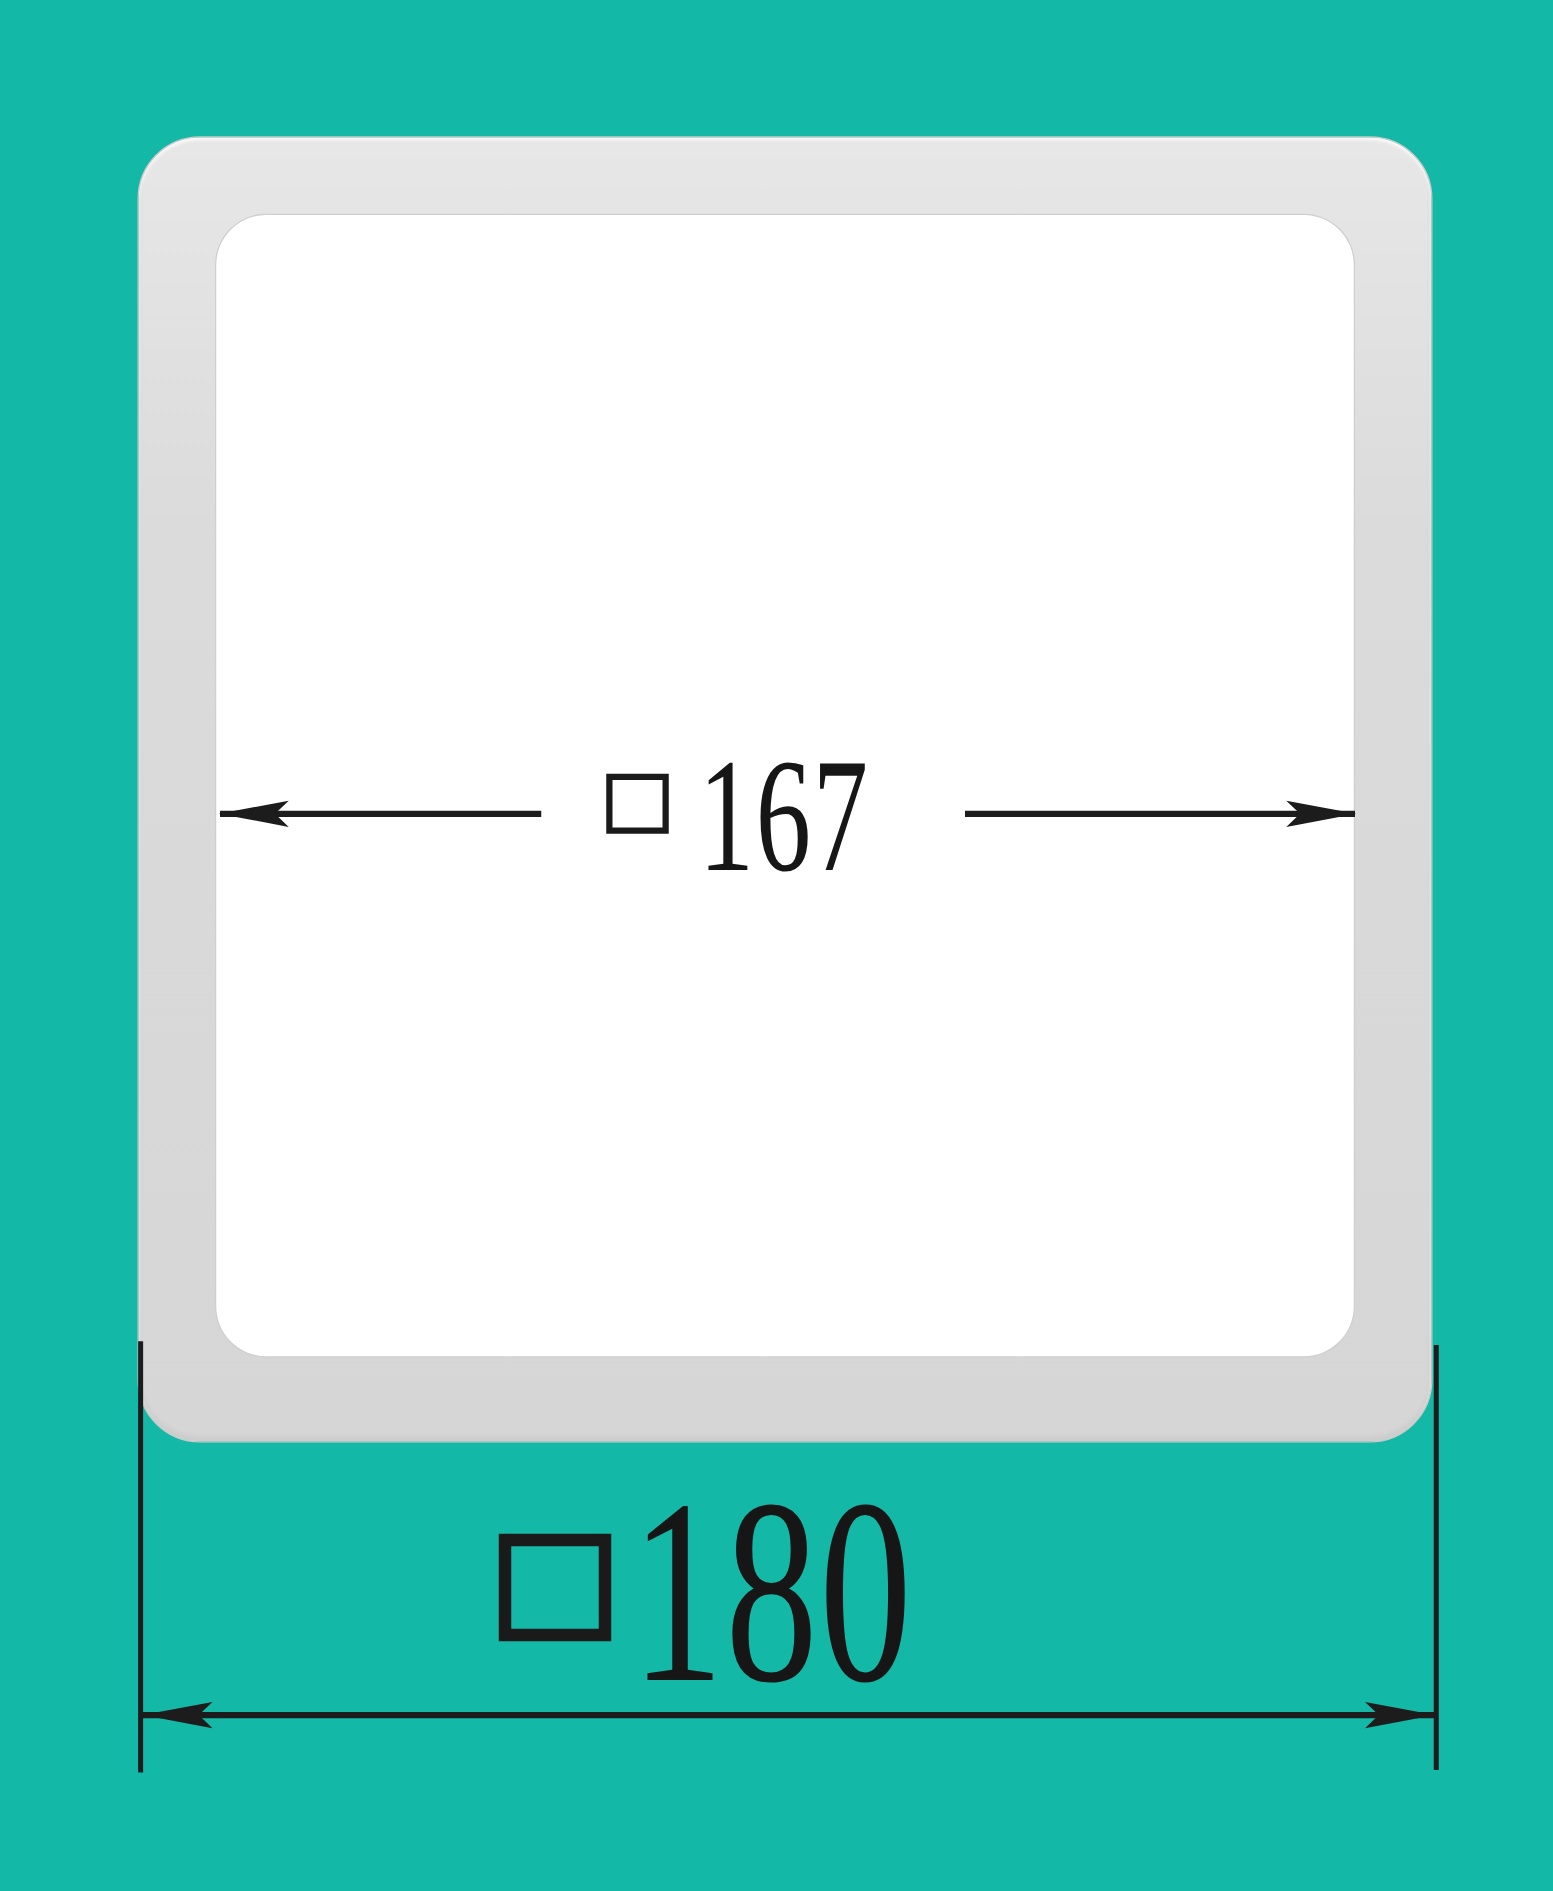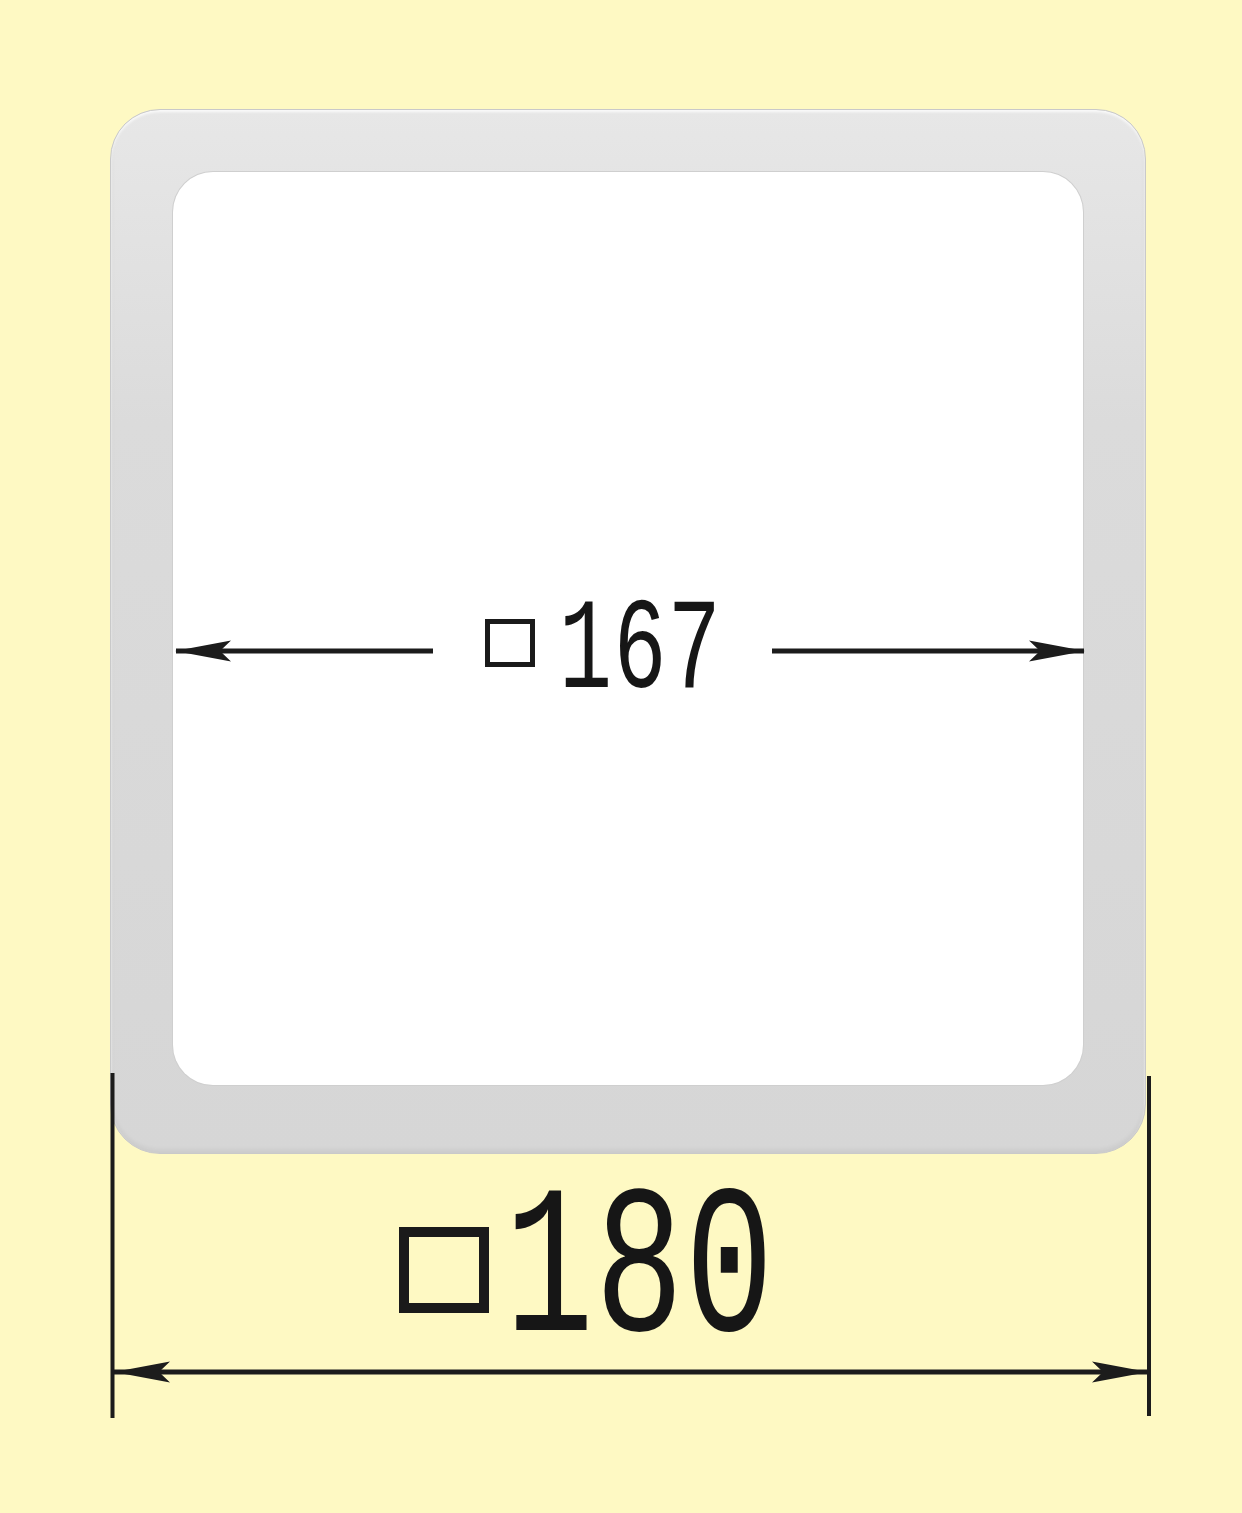--- a/index.html
+++ b/index.html
@@ -1,22 +1,22 @@
 <!DOCTYPE html>
 <html><head>
 <meta charset="utf-8">
 <style>
   html, body { margin: 0; padding: 0; background: #ffffff; }
   .canvas {
     position: relative;
     width: 1242px;
     height: 1513px;
-    background: #fef9c3;
+    background: #14b8a6;
     overflow: hidden;
-    font-family: Liberation Mono, monospace;
+    font-family: Liberation Serif, serif;
   }
 
   
   .frame-outer {
     position: absolute;
     left: 110px; top: 109px;
     width: 1036px; height: 1045px;
     border-radius: 50px;
     box-sizing: border-box;
     background: linear-gradient(180deg, #e7e7e7 0%, #dbdbdb 30%, #d6d6d6 100%);

